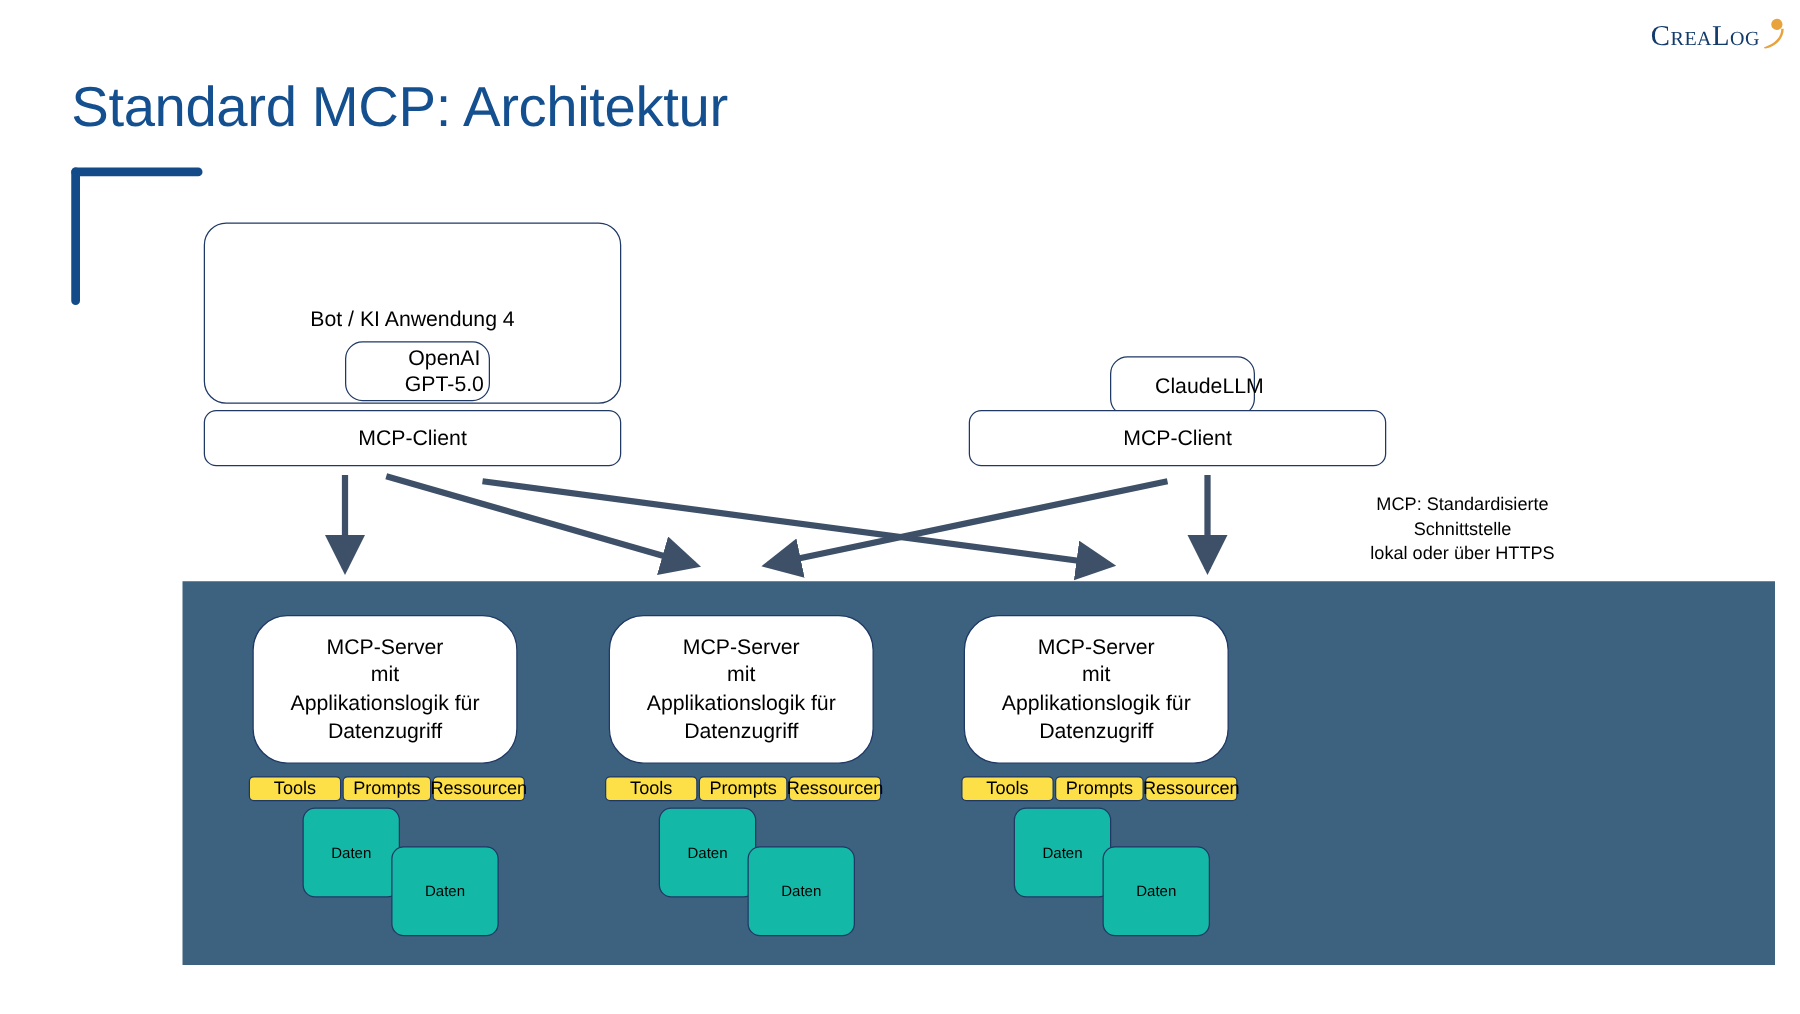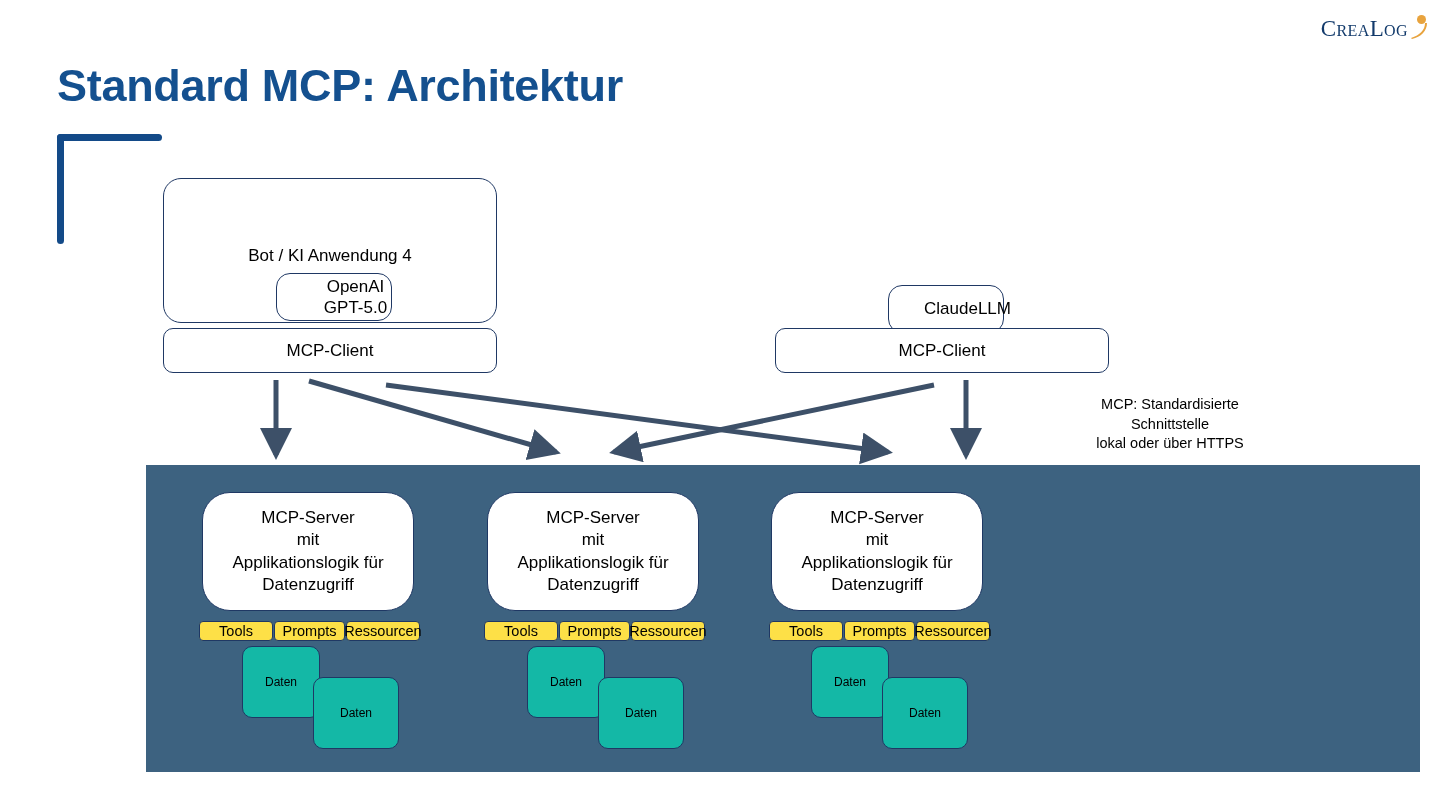--- a/index.html
+++ b/index.html
@@ -20,21 +20,21 @@
     color:#123A6B;font-variant:small-caps;font-weight:400;
     line-height:1;
   }
   .logo-mark{position:relative;width:22px;height:26px;margin-left:2px;}
   .logo-dot{position:absolute;left:7px;top:1px;width:9px;height:9px;border-radius:50%;background:#E8A33D;}
   .logo-swoosh{position:absolute;left:0px;top:8px;width:18px;height:17px;}
 
   
   .title{
     position:absolute;left:57px;top:60px;
-    font-size:45px;font-weight:bold;color:#14508F;
+    font-size:45px;font-weight:normal;color:#14508F;
     letter-spacing:-0.3px;white-space:nowrap;
   }
   
   .bracket{position:absolute;left:57px;top:134px;width:105px;height:110px;}
   .bracket .h{position:absolute;left:0;top:0;width:105px;height:7px;background:#134A88;border-radius:4px;}
   .bracket .v{position:absolute;left:0;top:0;width:7px;height:110px;background:#134A88;border-radius:4px;}
 
   
   .rbox{
     position:absolute;background:#ffffff;

